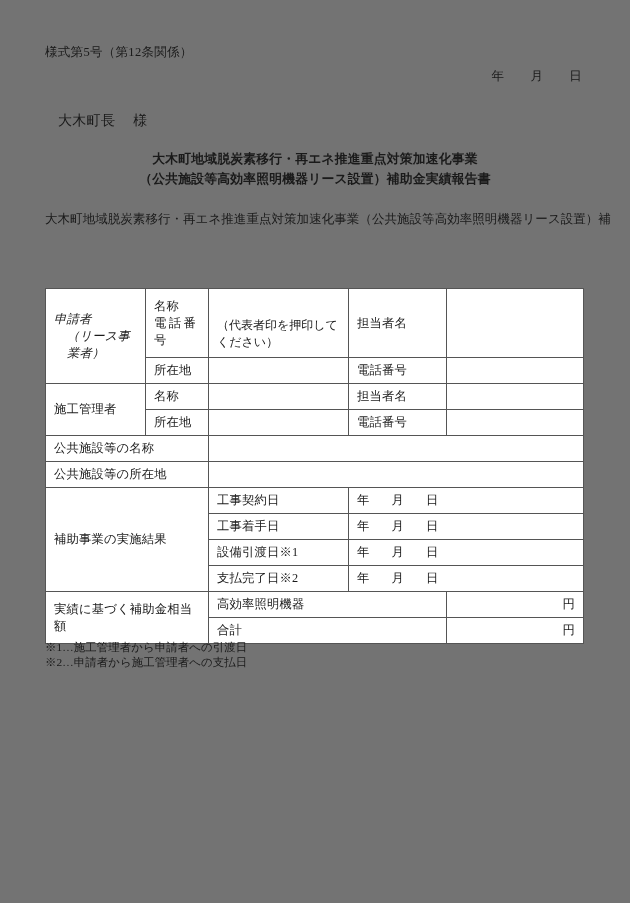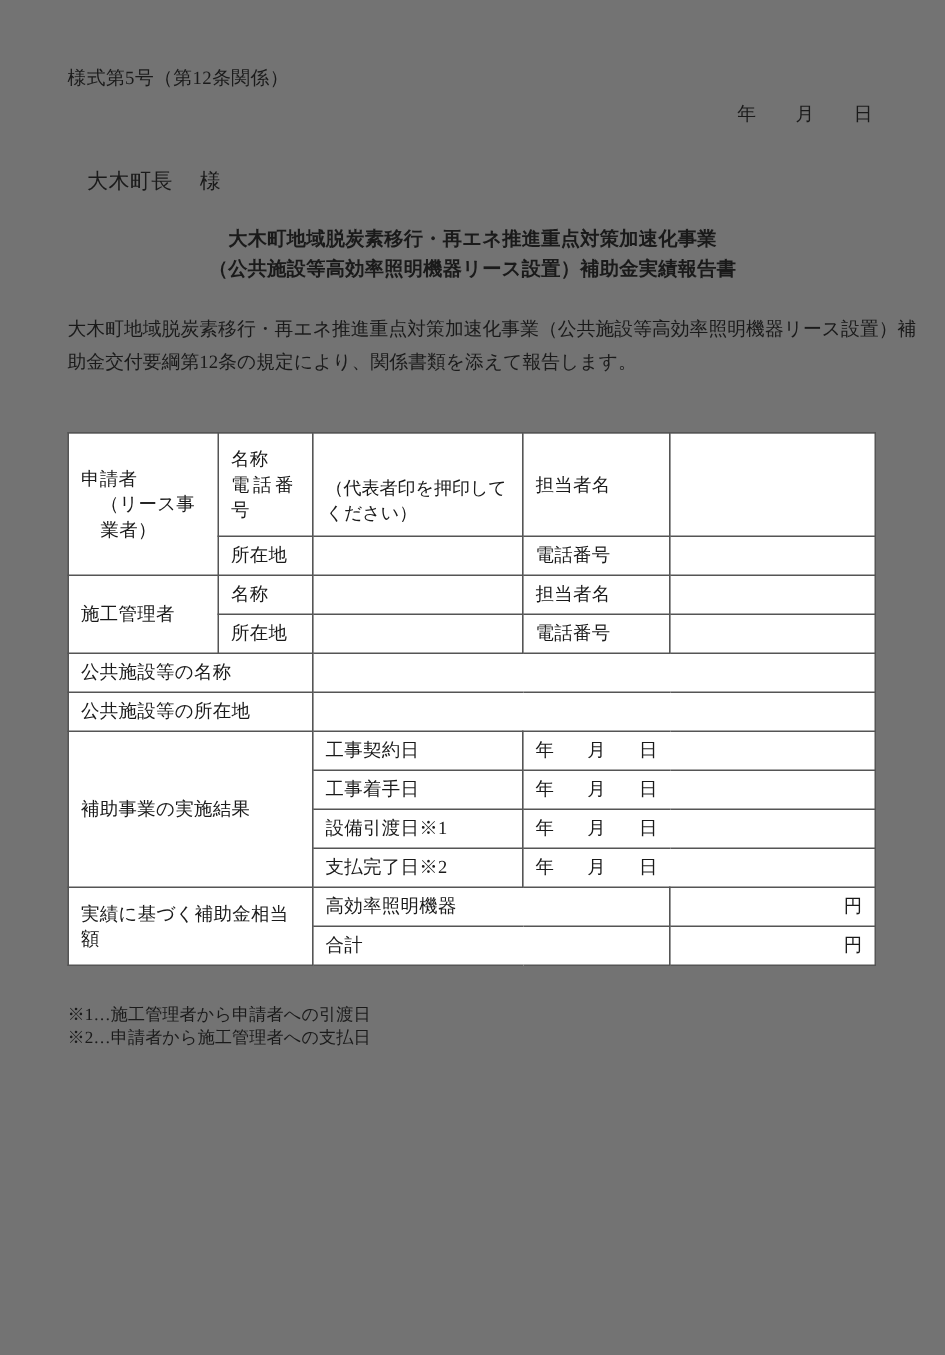--- a/index.html
+++ b/index.html
@@ -92,21 +92,21 @@
     table-layout: fixed;
     font-size: 12.3px;
   }
   .form-table td {
     border: 1px solid #555;
     padding: 0 8px;
     vertical-align: middle;
     letter-spacing: 0.2px;
     background: #ffffff;
   }
-  .two-line { line-height: 17px; }
+  .two-line { line-height: 17px; font-style: italic; }
   .two-line .l2 { padding-left: 13px; }
 
   .stack-label {
     line-height: 17px;
     padding-top: 2px;
   }
   .stack-label .sp { letter-spacing: 2.4px; }
   .seal-note {
     display: block;
     font-size: 12px;
@@ -117,21 +117,21 @@
   }
 
   .ymd { white-space: nowrap; padding-left: 16px; }
   .ymd .g { display: inline-block; width: 22px; }
 
   .yen { text-align: right; padding-right: 10px; }
 
   .notes {
     position: absolute;
     left: 45px;
-    top: 670px;
+    top: 640px;
     font-size: 11.4px;
     line-height: 14.5px;
     letter-spacing: 0.1px;
   }
   .notes div { white-space: nowrap; }
 </style>
 </head>
 <body>
 
 <div class="page">
@@ -146,21 +146,20 @@
     <span>大木町長</span><span class="sama">様</span>
   </div>
 
   <div class="title-block">
     <div class="title-line">大木町地域脱炭素移行・再エネ推進重点対策加速化事業</div>
     <div class="title-line">（公共施設等高効率照明機器リース設置）補助金実績報告書</div>
   </div>
 
   <div class="body-block">
     <div class="body-line">大木町地域脱炭素移行・再エネ推進重点対策加速化事業（公共施設等高効率照明機器リース設置）補</div>
-    <div class="body-line">助金交付要綱第12条の規定により、関係書類を添えて報告します。</div>
   </div>
 
   <table class="form-table">
     <colgroup>
       <col style="width:100px">
       <col style="width:63px">
       <col style="width:140px">
       <col style="width:98px">
       <col style="width:137px">
     </colgroup>

